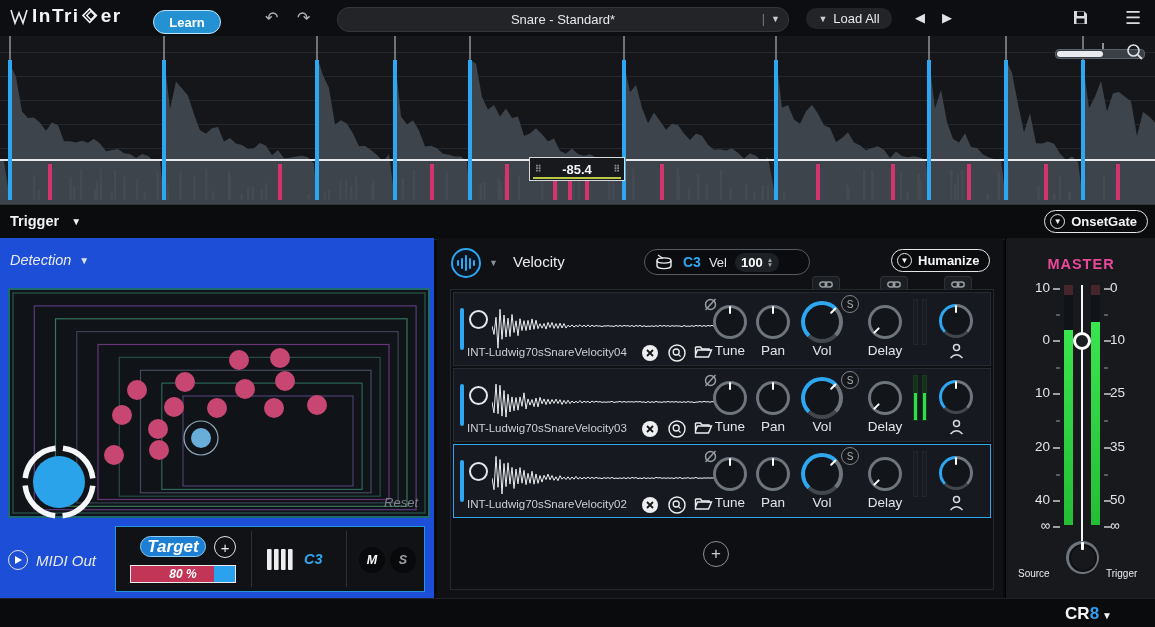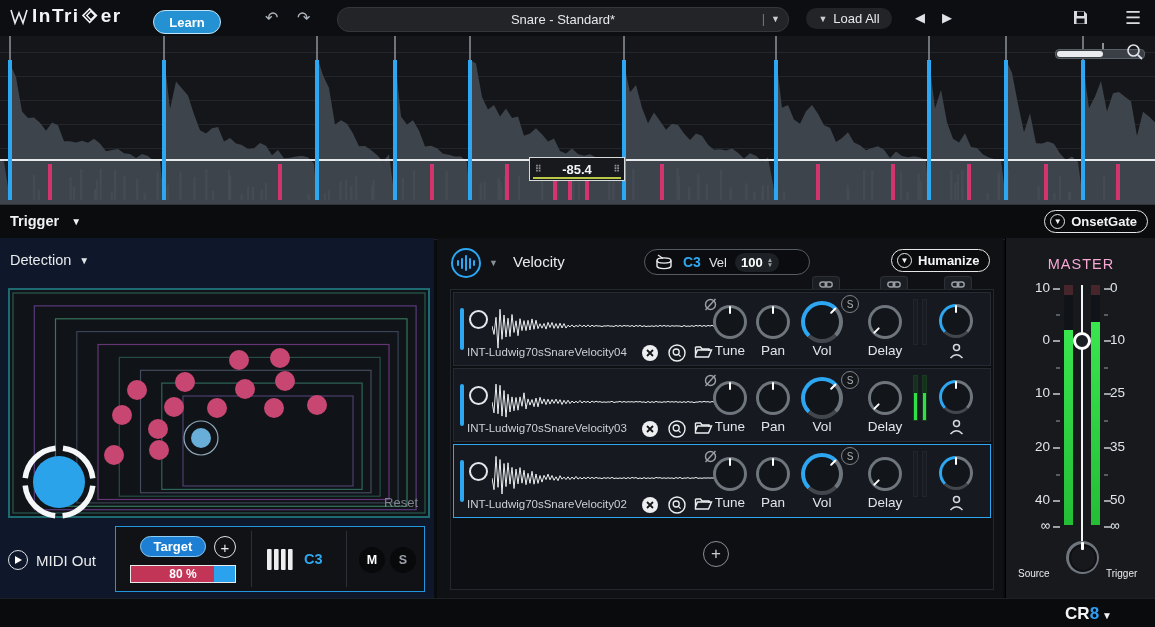--- a/index.html
+++ b/index.html
@@ -42,41 +42,41 @@
   .trigbar{position:absolute;left:0;top:204px;width:1155px;height:34px;background:#0b0c0e;border-top:1px solid #303439;border-bottom:1px solid #1f2226;}
   .trig-title{position:absolute;left:10px;top:8px;font-size:14.5px;font-weight:bold;color:#f0f2f4;display:flex;gap:12px;align-items:center;}
   .trig-title .tri{font-size:10px;}
   .pill-btn{height:23px;border:1.5px solid #e4e6e9;border-radius:13px;background:#0a0b0d;display:flex;align-items:center;
      gap:6px;padding:0 10px 0 5px;font-size:13px;font-weight:bold;color:#f2f4f6;box-sizing:border-box;}
   .circ-tri{width:15px;height:15px;border:1.5px solid #e4e6e9;border-radius:50%;display:flex;align-items:center;justify-content:center;
      font-size:8px;color:#f2f4f6;box-sizing:border-box;}
   .onsetgate{position:absolute;right:7px;top:5px;}
 
   
-  .left-panel{position:absolute;left:0;top:238px;width:434px;height:360px;background:#0f172a;}
+  .left-panel{position:absolute;left:0;top:238px;width:434px;height:360px;background:#1d4ed8;font-style:italic;}
   .mid-panel{position:absolute;left:437px;top:238px;width:566px;height:360px;background:#0f1114;}
   .right-panel{position:absolute;left:1005px;top:238px;width:150px;height:360px;background:#17191d;border-left:1px solid #000;}
   .footerbar{position:absolute;left:0;top:598px;width:1155px;height:29px;background:#0a0b0d;border-top:1px solid #1d2024;}
 
   .section-title{font-size:14.5px;color:#e9ebed;display:flex;align-items:center;gap:8px;}
   .section-title .tri{font-size:10px;color:#dfe3e7;}
 
   
   .scatter{position:absolute;left:8px;top:50px;width:422px;height:230px;background:#101317;border:2px solid #1d6b70;box-sizing:border-box;}
   .reset-lbl{position:absolute;right:10px;bottom:6px;font-size:13px;color:#7c838a;}
   .bigknob-ring{position:absolute;left:10px;top:153px;width:78px;height:78px;}
   .midi-row{position:absolute;left:0px;top:288px;width:434px;height:72px;}
   .midi-play{position:absolute;left:8px;top:24px;width:20px;height:20px;border:1.5px solid #dfe3e7;border-radius:50%;box-sizing:border-box;}
   .midi-play::after{content:"";position:absolute;left:6px;top:4.5px;border-left:7px solid #fff;border-top:4.5px solid transparent;border-bottom:4.5px solid transparent;}
   .midi-lbl{position:absolute;left:36px;top:26px;font-size:15px;color:#e9ebed;}
   .note-box{position:absolute;left:115px;top:0px;width:310px;height:66px;border:1.5px solid #2496dd;background:#101216;box-sizing:border-box;}
   .note-box .div1{position:absolute;left:135px;top:4px;bottom:4px;width:1px;background:#2b3037;}
   .note-box .div2{position:absolute;left:230px;top:4px;bottom:4px;width:1px;background:#2b3037;}
   .target-pill{position:absolute;left:24px;top:9px;width:66px;height:21px;border-radius:11px;background:#1d7fd4;border:1.5px solid #8ecdf4;
-     display:flex;align-items:center;justify-content:center;font-size:13px;font-weight:bold;color:#fff;box-sizing:border-box;}
+     display:flex;align-items:center;justify-content:center;font-size:17px;font-weight:bold;color:#fff;box-sizing:border-box;}
   .plus-circ{position:absolute;width:22px;height:22px;border:1.5px solid #dfe3e7;border-radius:50%;box-sizing:border-box;
      display:flex;align-items:center;justify-content:center;font-size:15px;color:#e9ebed;}
   .pct-bar{position:absolute;left:14px;top:38px;width:104px;height:16px;border:1px solid #e8eaec;background:#2aa2ee;}
   .pct-fill{position:absolute;left:0;top:0;bottom:0;background:#c23557;}
   .pct-txt{position:absolute;left:0;right:0;top:1px;text-align:center;font-size:12px;font-weight:bold;color:#fff;}
   .c3-lbl{position:absolute;left:188px;top:24px;font-size:14.5px;font-weight:bold;color:#2fa8f0;}
   .ms-btn{position:absolute;width:26px;height:26px;border-radius:50%;background:#08090b;display:flex;align-items:center;justify-content:center;
      font-size:12.5px;font-weight:bold;}
 
   
@@ -111,21 +111,21 @@
   .sbadge{position:absolute;width:18px;height:18px;border:1.5px solid #7d838b;border-radius:50%;background:#14161a;
      display:flex;align-items:center;justify-content:center;font-size:10px;color:#aab0b7;box-sizing:border-box;}
   .rowmeter{position:absolute;width:15px;height:46px;top:6px;}
   .rowmeter i{position:absolute;bottom:0;width:5px;height:100%;background:#191d23;border:1px solid #22262c;box-sizing:border-box;}
   .rowmeter i:last-child{left:9px;}
   .rowmeter.on i{background:linear-gradient(to top,#2ee046 0 62%,#15301b 62% 100%);border-color:#1a3a20;}
   .add-circ{position:absolute;left:252px;top:251px;width:26px;height:26px;border:1.5px solid #8a9096;border-radius:50%;
      display:flex;align-items:center;justify-content:center;font-size:17px;color:#c9cdd2;box-sizing:border-box;}
 
   
-  .master-title{position:absolute;left:0;right:0;top:18px;text-align:center;font-size:14.5px;font-weight:normal;letter-spacing:1px;color:#f9a8d4;}
+  .master-title{position:absolute;left:0;right:0;top:18px;text-align:center;font-size:14.5px;font-weight:bold;letter-spacing:1px;color:#ec4899;}
   .mlabel{position:absolute;font-size:13.5px;color:#e2e5e9;}
   .mtick{position:absolute;height:2px;background:#8a9096;}
   .meterbar{position:absolute;width:9px;top:47px;height:240px;background:#101317;}
   .meterbar .cap{position:absolute;left:0;right:0;top:0;height:10px;background:#46262a;}
   .meterbar .grn{position:absolute;left:0;right:0;bottom:0;background:linear-gradient(to top,#24bd36,#39e64e);}
   .mslider-line{position:absolute;left:75px;top:47px;width:2px;height:260px;background:#f2f4f6;}
   .mslider-handle{position:absolute;left:67px;top:94px;width:18px;height:18px;border:3px solid #fff;border-radius:50%;background:#1b1e22;box-sizing:border-box;}
   .src-lbl{position:absolute;top:330px;font-size:10px;color:#e9ebed;}
   .cr8{position:absolute;right:43px;top:5px;font-size:17px;font-weight:bold;color:#f2f4f6;display:flex;gap:3px;align-items:center;}
   .cr8 .blue{color:#2f9df0;}

